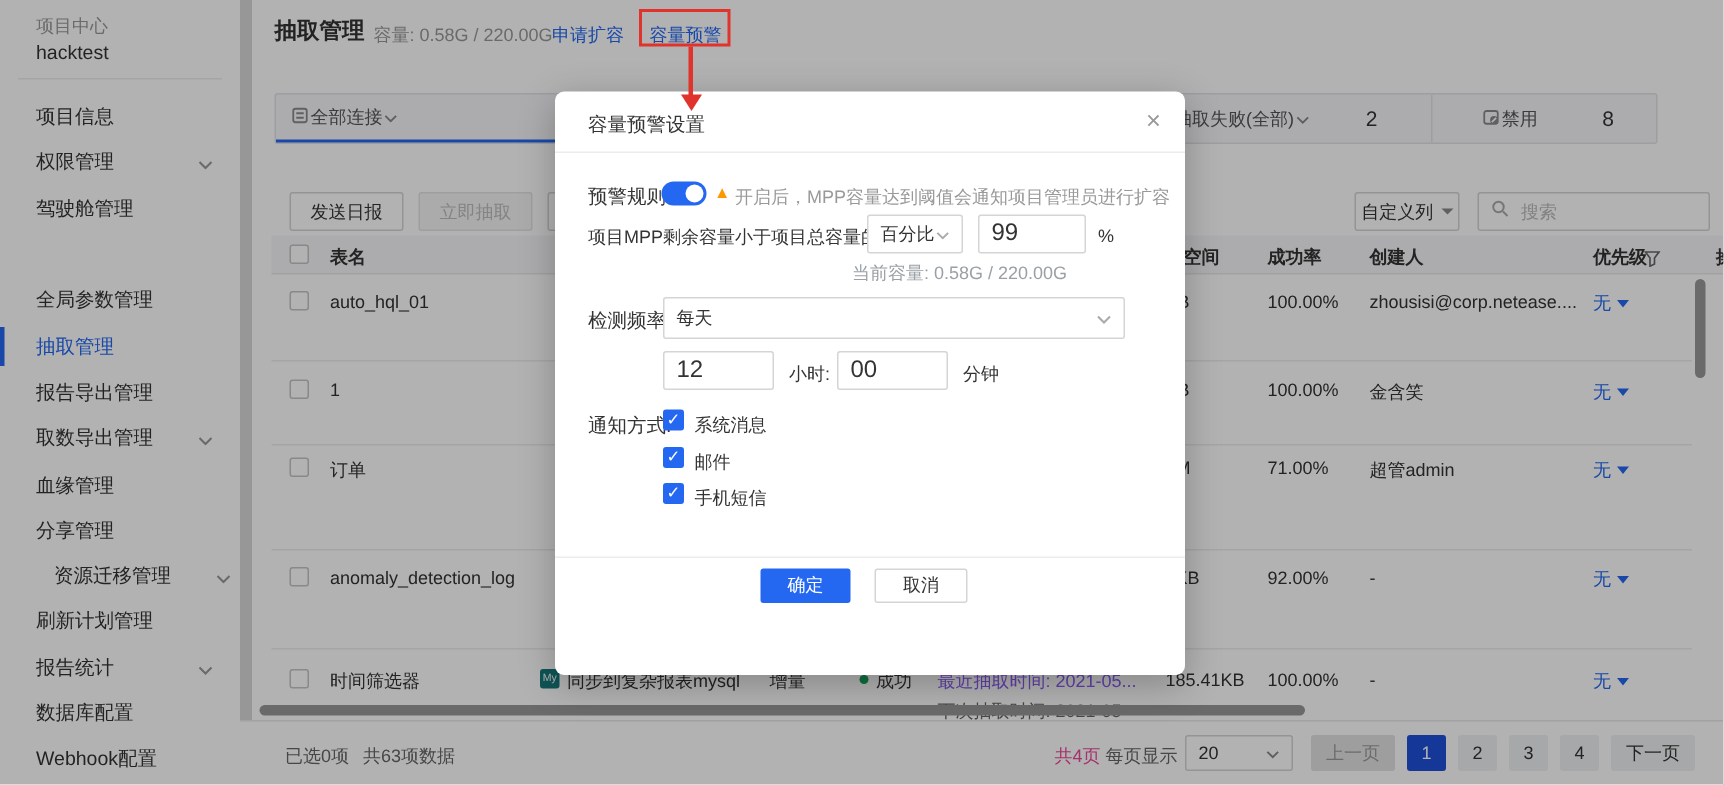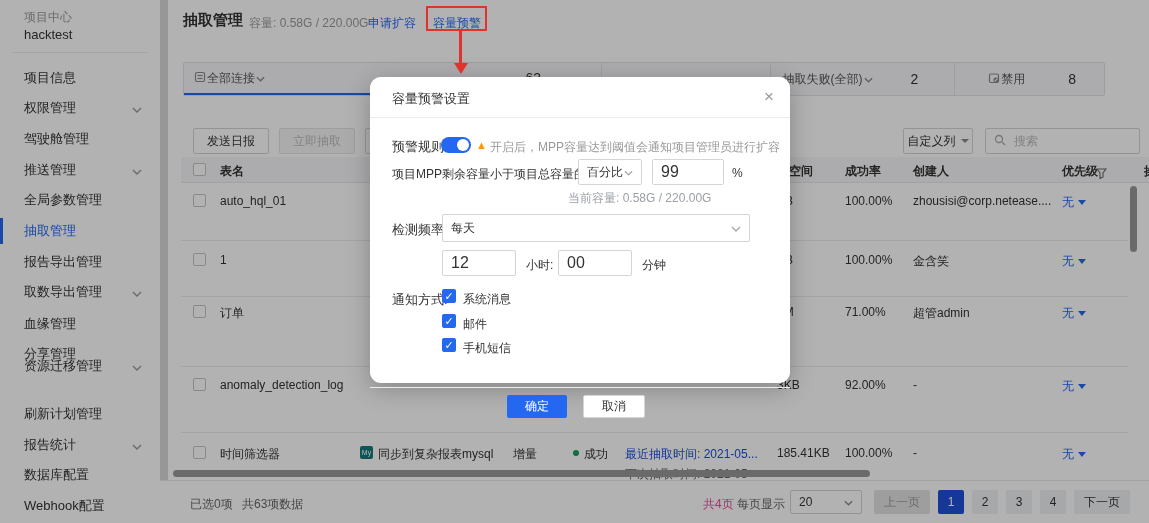--- a/index.html
+++ b/index.html
@@ -54,21 +54,21 @@
   
   .footerbar { position:absolute; left:160px; top:480px; width:989px; height:43px; background:#fff; border-top:1px solid #e8e8e8; }
   .pgbtn { position:absolute; top:490px; height:24px; border-radius:2px; background:#f0f1f3; font-size:12px; color:#333;
            display:flex; align-items:center; justify-content:center; cursor:pointer; }
   .pgbtn.disabled { background:#e2e2e2; color:#9a9a9a; }
   .pgbtn.active { background:#1f4fd8; color:#fff; }
   .pgselect { position:absolute; top:490px; height:24px; background:#fff; border:1px solid #d5d5d5; border-radius:2px;
               display:flex; align-items:center; justify-content:space-between; padding:0 8px; font-size:12px; cursor:pointer; }
   
   .overlay { position:absolute; left:0; top:0; width:1149px; height:523px; background:rgba(0,0,0,0.30); z-index:40; }
-  .modal { position:absolute; left:370px; top:77px; width:420px; height:306px; background:#fff; border-radius:11px;
+  .modal { position:absolute; left:370px; top:61px; width:420px; height:389px; background:#fff; border-radius:6px;
            box-shadow:0 6px 24px rgba(0,0,0,.25); z-index:50; }
   .m-abs { position:absolute; white-space:nowrap; }
   .m-close { font-size:17px; color:#999; cursor:pointer; }
   .toggle { position:absolute; width:30px; height:16px; background:#2468f2; border-radius:8px; cursor:pointer; }
   .toggle .knob { position:absolute; right:2px; top:2px; width:12px; height:12px; background:#fff; border-radius:50%; }
   .selbox { position:absolute; border:1px solid #d5d5d5; border-radius:2px; background:#fff; display:flex;
             align-items:center; justify-content:space-between; padding:0 8px; font-size:12px; color:#333; cursor:pointer; }
   .inputbox { position:absolute; border:1px solid #d5d5d5; border-radius:2px; background:#fff; }
   .inputbox input { width:100%; height:100%; border:none; outline:none; padding:0 8px; font-size:16px; color:#333;
                     font-family:"Liberation Sans","DejaVu Sans",sans-serif; background:transparent; }
@@ -99,26 +99,20 @@
       </div>
     <div class="sb-item" style="top:94px;">
         <span>权限管理</span>
       <span class="chev"><svg width="10" height="6" viewBox="0 0 10 6">
             <polyline points="1,1 5,5 9,1" fill="none" stroke="#999" stroke-width="1.4"></polyline>
           </svg></span>
       </div>
     <div class="sb-item" style="top:125px;">
         <span>驾驶舱管理</span>
       </div>
-    <div class="sb-item" style="top:156px;">
-        <span>推送管理</span>
-      <span class="chev"><svg width="10" height="6" viewBox="0 0 10 6">
-            <polyline points="1,1 5,5 9,1" fill="none" stroke="#999" stroke-width="1.4"></polyline>
-          </svg></span>
-      </div>
     <div class="sb-item" style="top:186px;">
         <span>全局参数管理</span>
       </div>
     <div class="sb-activebar" style="top:218px;"></div>
     <div class="sb-item active" style="top:217px;">
         <span>抽取管理</span>
       </div>
     <div class="sb-item" style="top:248px;">
         <span>报告导出管理</span>
       </div>
@@ -127,21 +121,21 @@
       <span class="chev"><svg width="10" height="6" viewBox="0 0 10 6">
             <polyline points="1,1 5,5 9,1" fill="none" stroke="#999" stroke-width="1.4"></polyline>
           </svg></span>
       </div>
     <div class="sb-item" style="top:310px;">
         <span>血缘管理</span>
       </div>
     <div class="sb-item" style="top:340px;">
         <span>分享管理</span>
       </div>
-    <div class="sb-item" style="top:352px;">
+    <div class="sb-item" style="top:370px;margin-left:12px;">
         <span>资源迁移管理</span>
       <span class="chev"><svg width="10" height="6" viewBox="0 0 10 6">
             <polyline points="1,1 5,5 9,1" fill="none" stroke="#999" stroke-width="1.4"></polyline>
           </svg></span>
       </div>
     <div class="sb-item" style="top:400px;">
         <span>刷新计划管理</span>
       </div>
     <div class="sb-item" style="top:431px;">
         <span>报告统计</span>
@@ -264,21 +258,21 @@
   <div class="cell pri" style="left:1062px; top:378px;"><span>无</span><span class="tri"></span></div>
   <div class="rowline" style="top:432px;"></div>
 
   <span class="cb" style="left:193px; top:446px;"></span>
   <div class="cell link" style="left:220px; top:446px;">时间筛选器</div>
   <span class="mysql-ic" style="left:360px; top:446px;">My</span>
   <div class="cell" style="left:378px; top:446px;">同步到复杂报表mysql</div>
   <div class="cell" style="left:513px; top:446px;">增量</div>
   <span class="dot" style="left:573px; top:450px;"></span>
   <div class="cell" style="left:584px; top:446px;">成功</div>
-  <div class="cell" style="left:625px; top:446px; color:#1d4ed8;">最近抽取时间: 2021-05...</div>
+  <div class="cell" style="left:625px; top:446px; color:#8b5cf6;">最近抽取时间: 2021-05...</div>
   <div class="cell" style="left:625px; top:466px; color:#666;">下次抽取时间: 2021-05</div>
   <div class="cell" style="left:777px; top:446px;">185.41KB</div>
   <div class="cell" style="left:845px; top:446px;">100.00%</div>
   <div class="cell" style="left:913px; top:446px;">-</div>
   <div class="cell pri" style="left:1062px; top:446px;"><span>无</span><span class="tri"></span></div>
 
   <div class="scroll-h"></div>
   <div class="scroll-v"></div>
 
   <div class="footerbar"></div>

